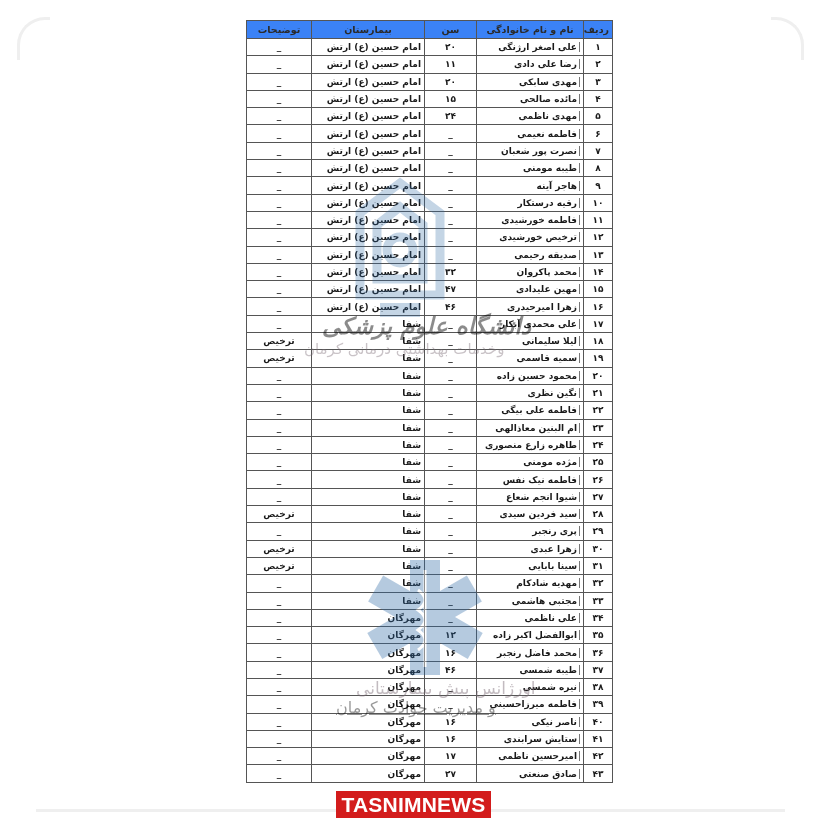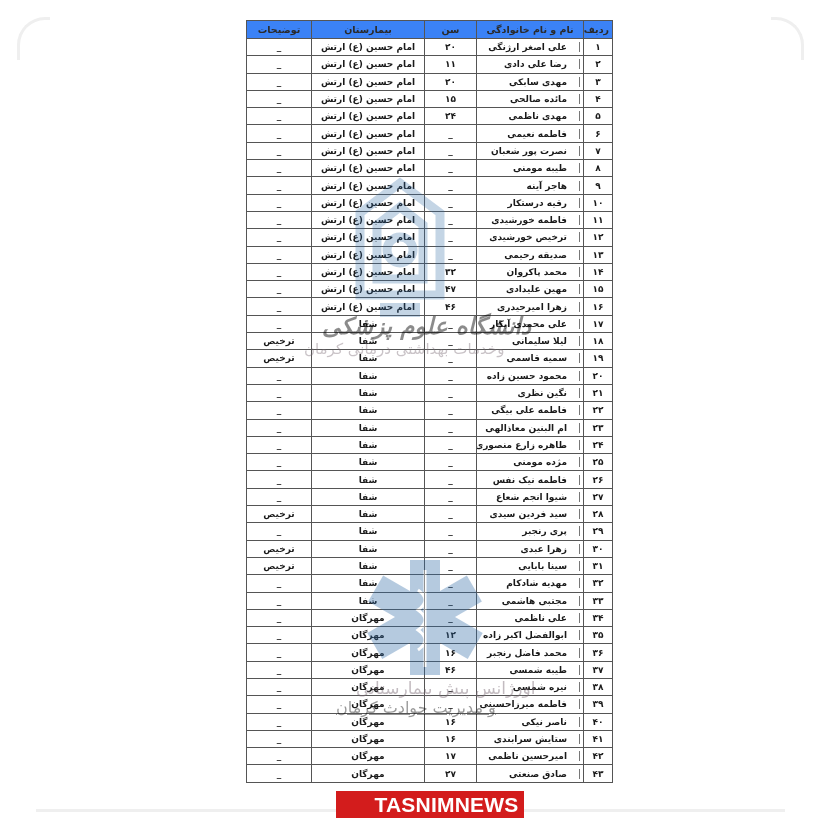--- a/index.html
+++ b/index.html
@@ -21,37 +21,37 @@
       border: 1px solid #555; height: 16.3px; padding: 0 3px; font-size: 9px; line-height: 16px;
       white-space: nowrap; overflow: hidden; color: #1a1a1a; font-weight: bold;
     }
     table.roster th {
       background: #3b82f6; height: 17px; font-size: 9.5px; color: #2a2a2a; text-align: center;
     }
     th.c-idx, td.c-idx { width: 22px; text-align: center; }
     th.c-name { text-align: center; }
     td.c-name { width: 100px; text-align: right; }
     td.c-age, th.c-age { width: 45px; text-align: center; }
-    td.c-hosp, th.c-hosp { width: 106px; text-align: center; }
+    td.c-hosp, th.c-hosp { width: 106px; text-align: right; }
     td.c-note, th.c-note { width: 58px; text-align: center; }
     td.dash { color: #666; font-weight: normal; }
-    td.c-name span { border-right: 1px solid #777; padding-right: 12px; }
+    td.c-name span { border-right: 1px solid #777; padding-right: 2px; }
 
     .wm { position: absolute; pointer-events: none; }
     .wm-logo { left: 345px; top: 175px; width: 110px; height: 150px; opacity: 0.28; }
     .wm-text1 { left: 322px; top: 313px; font-size: 23px; color: #000000; opacity: 0.45; direction: rtl; font-weight: bold; white-space: nowrap; font-style: italic; }
     .wm-text2 { left: 304px; top: 340px; font-size: 15px; color: #7a6a74; opacity: 0.4; direction: rtl; white-space: nowrap; }
     .wm-star { left: 360px; top: 555px; width: 130px; height: 125px; opacity: 0.35; }
     .wm-text3 { left: 330px; top: 678px; font-size: 17px; color: #7a6a74; opacity: 0.45; direction: rtl; white-space: nowrap; margin-left: 26px; }
     .wm-text4 { left: 336px; top: 698px; font-size: 16px; color: #000000; opacity: 0.4; direction: rtl; white-space: nowrap; text-decoration: underline; }
 
     .brand {
       position: absolute; left: 336px; top: 791px; width: 155px; height: 27px; background: #d31c1c;
       color: #ffffff; font-family: "Liberation Sans", sans-serif; font-weight: bold; font-size: 21px;
-      line-height: 27px; text-align: center; letter-spacing: 0.2px; padding-left: 33px;
+      line-height: 27px; text-align: center; letter-spacing: 0.2px;
     }
   </style>
 </head>
 <body>
 
 <div class="corner tl"></div>
 <div class="corner tr"></div>
 <div class="bottom-line"></div>
 
 <div class="sheet">

